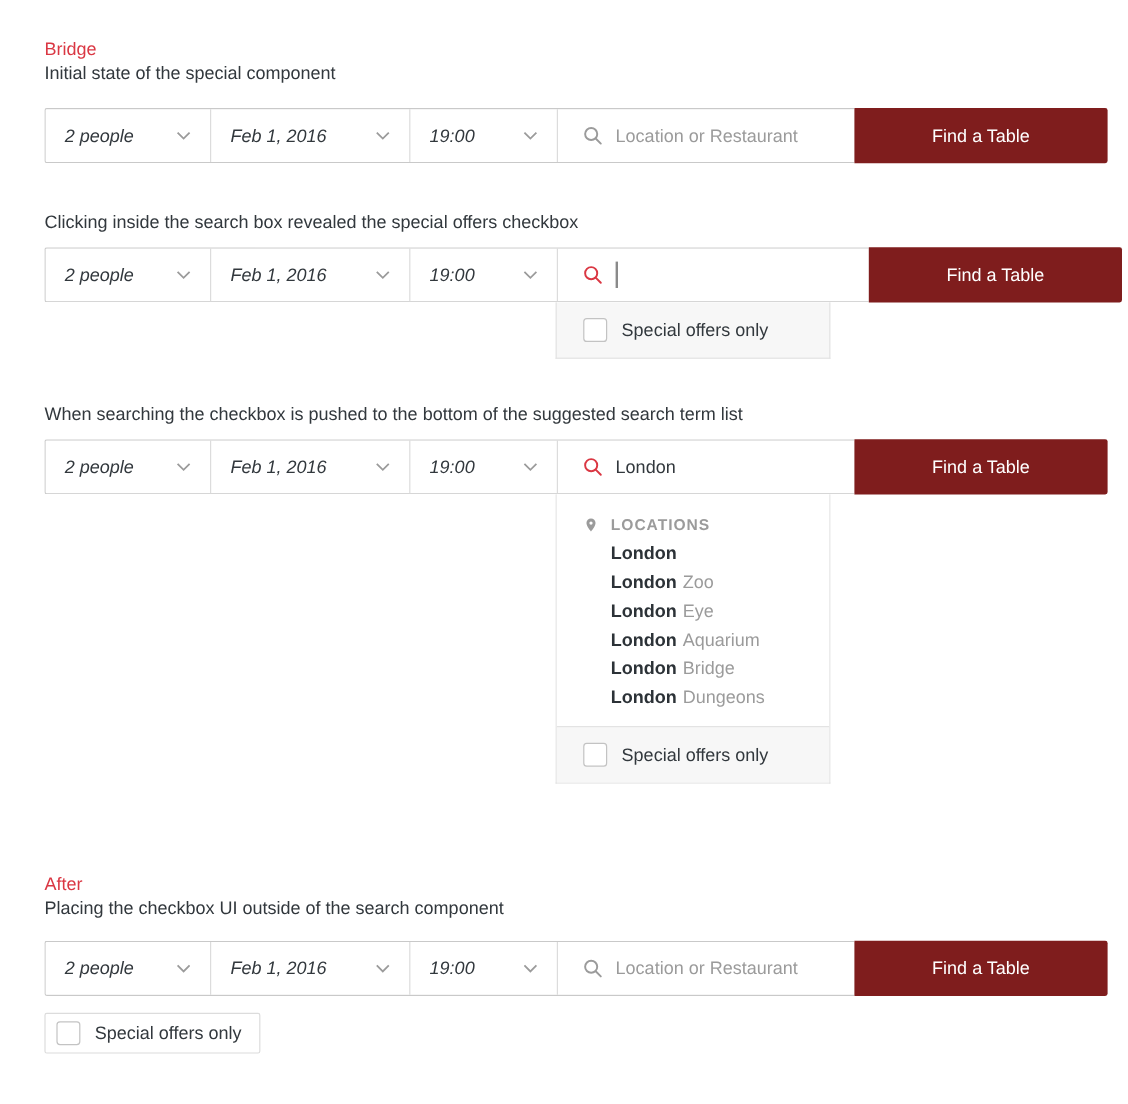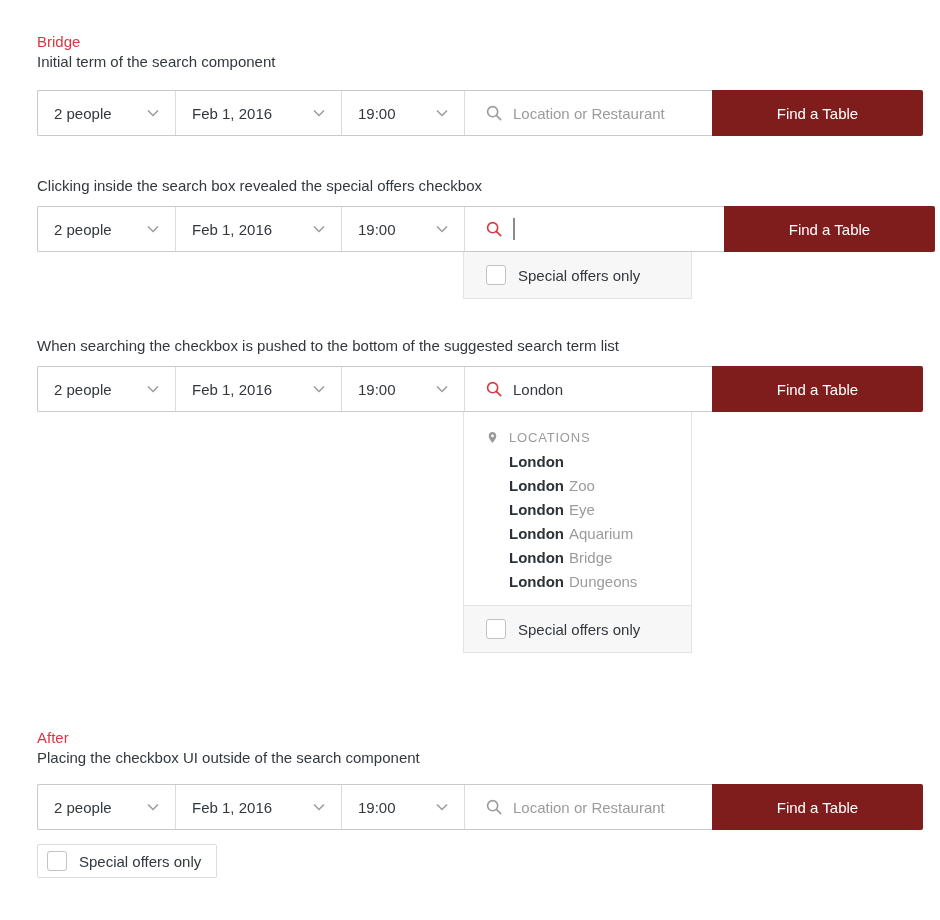--- a/index.html
+++ b/index.html
@@ -29,21 +29,21 @@
     border: 1px solid #c9c9c9; border-right: none;
     border-radius: 2px 0 0 2px;
   }
   .seg { display: flex; align-items: center; height: 100%; }
   .seg + .seg { border-left: 1px solid #dcdcdc; }
   .seg-select { justify-content: space-between; padding: 0 16px; cursor: pointer; }
   .seg-people { width: 137px; }
   .seg-date { width: 166px; }
   .seg-time { width: 123px; align-items: center; }
   .seg-search { flex: 1; padding-left: 20px; gap: 10px; justify-content: center; }
-  .seg-val { color: #32383d; }
+  .seg-val { color: #32383d; font-style: italic; }
   .chevron { color: #9b9b9b; display: inline-flex; }
   .search-icon { color: #9b9b9b; display: inline-flex; flex: none; }
   .search-icon.active { color: #da3743; }
   .search-input {
     flex: 1; min-width: 0; border: none; outline: none; background: transparent;
     font: inherit; font-size: 15px; color: #32383d; padding: 0;
   }
   .search-input::placeholder { color: #9b9b9b; opacity: 1; }
   .caret { width: 2px; height: 22px; background: #8a8a8a; flex: none; }
   .find-btn {
@@ -57,21 +57,21 @@
   .offers-row {
     display: flex; align-items: center; gap: 12px;
     padding: 13px 0 13px 22px; background: #f7f7f7;
   }
   .panel-offers { border: 1px solid #e3e3e3; border-top: none; }
   .dropdown { border: 1px solid #e3e3e3; border-top: none; background: #fff; }
   .dropdown-list { padding: 12px 0 11px 0; background: #fff; }
   .loc-header {
     display: flex; align-items: center; gap: 10px; height: 26px;
     padding-left: 22px; color: #9b9b9b; font-size: 13px;
-    font-weight: 400; letter-spacing: 0.8px;
+    font-weight: 700; letter-spacing: 0.8px;
   }
   .pin-icon { color: #9b9b9b; display: inline-flex; }
   .sugg { height: 24px; line-height: 24px; padding-left: 45px; cursor: pointer; white-space: nowrap; }
   .sugg .primary { font-weight: 700; color: #2c3237; }
   .sugg .secondary { color: #9b9b9b; margin-left: 5px; }
   .sugg .secondary:empty { display: none; }
   .dropdown-offers { border-top: 1px solid #e3e3e3; }
 
   
   .checkbox {
@@ -87,21 +87,21 @@
     border: 1px solid #dcdcdc; border-radius: 2px; background: #fff;
   }
 </style>
 </head>
 <body>
 
 <div class="page">
 
   <div>
     <div class="section-label">Bridge</div>
-    <div class="caption mb18">Initial term of the search component</div>
+    <div class="caption mb18">Initial state of the special component</div>
 
     <div class="bar">
       <div class="bar-fields">
         <div class="seg seg-select seg-people">
           <span class="seg-val">2 people</span>
           <span class="chevron">
               <svg width="12" height="8" viewBox="0 0 12 8">
                 <polyline points="1,1.5 6,6.5 11,1.5" fill="none" stroke="currentColor" stroke-width="1.5"></polyline>
               </svg>
             </span>

